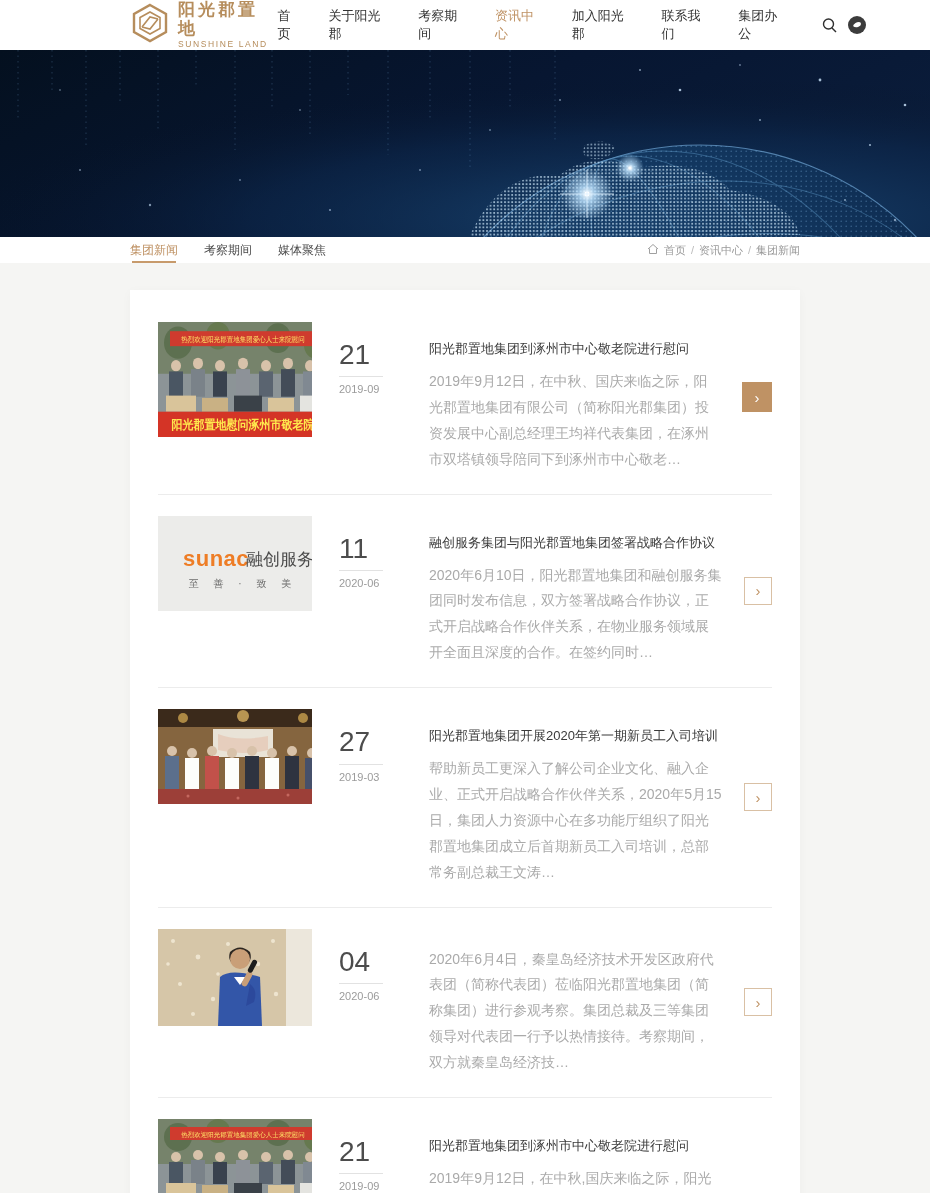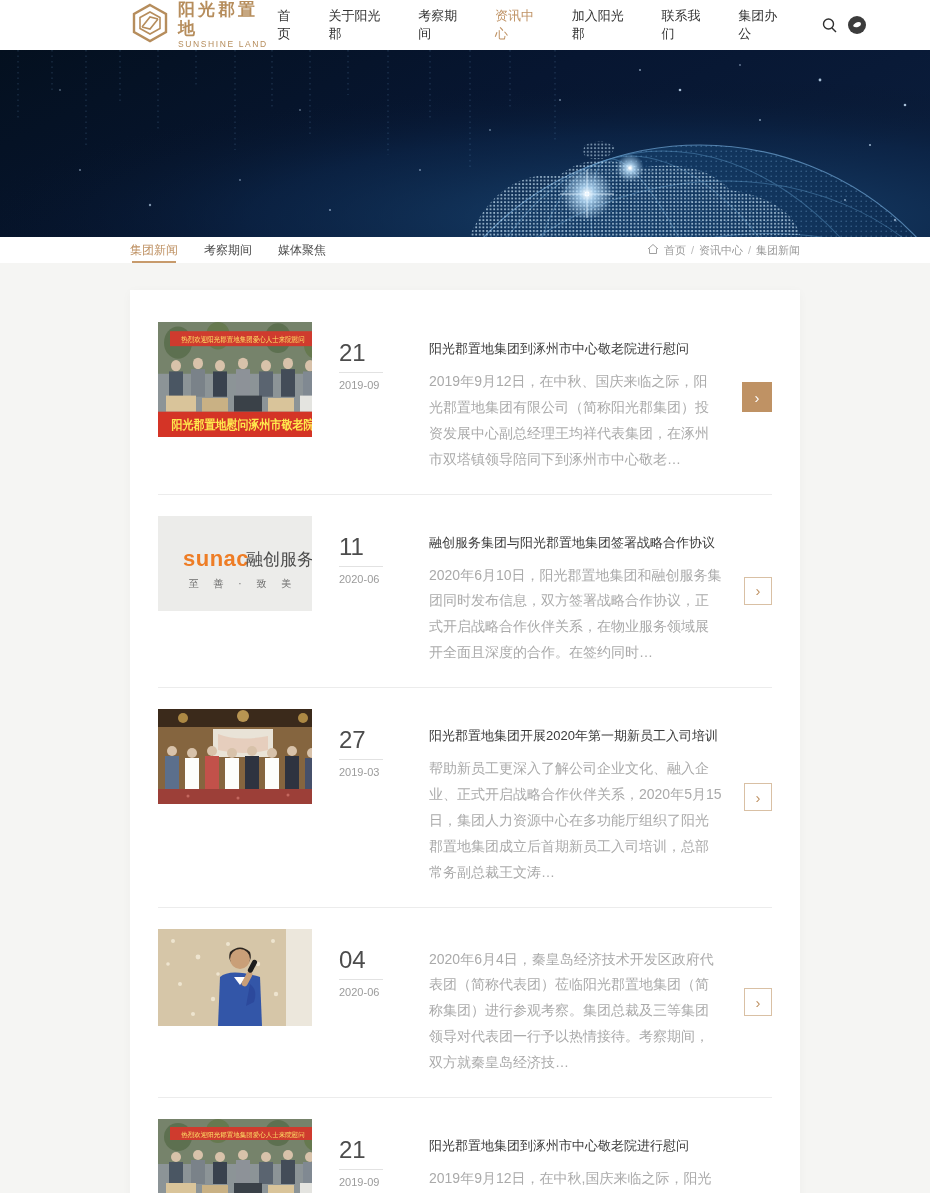--- a/index.html
+++ b/index.html
@@ -33,21 +33,21 @@
   .crumb a { color:#999; text-decoration:none; cursor:pointer; }
 
   
   .main { background:#f5f5f3; min-height:882px; padding:27px 130px 30px; }
   .card { background:#fff; width:670px; padding:32px 28px 22px; box-shadow:0 2px 10px rgba(0,0,0,0.03); }
 
   .news-row { display:flex; align-items:flex-start; padding-bottom:21px; margin-bottom:21px; border-bottom:1px solid #ececec; }
   .thumb { width:154px; flex:none; overflow:hidden; cursor:pointer; }
   .thumb svg { display:block; }
   .date { width:58px; flex:none; margin-left:27px; margin-top:18px; }
-  .date .day { font-size:24px; color:#4c4c4c; line-height:1.05; }
+  .date .day { font-size:28px; color:#4c4c4c; line-height:1.05; }
   .date .dline { width:44px; height:1px; background:#e2e2e2; margin:7px 0 6px; }
   .date .month { font-size:11px; color:#9b9b9b; }
   .nbody { flex:1; margin-left:32px; margin-right:22px; margin-top:18px; }
   .ntitle { font-size:13px; font-weight:normal; color:#3a3a3a; margin-bottom:11px; cursor:pointer; }
   .nexcerpt { font-size:14px; color:#aaa; line-height:1.85; }
   .narrow { flex:none; align-self:center; width:28px; height:28px; border:1px solid #d9c0a4; color:#bf9264; background:#fff; display:flex; align-items:center; justify-content:center; font-size:15px; cursor:pointer; }
   .narrow.filled { width:30px; height:30px; background:#bf9264; border-color:#bf9264; color:#fff; }
 </style>
 </head>
 <body>

